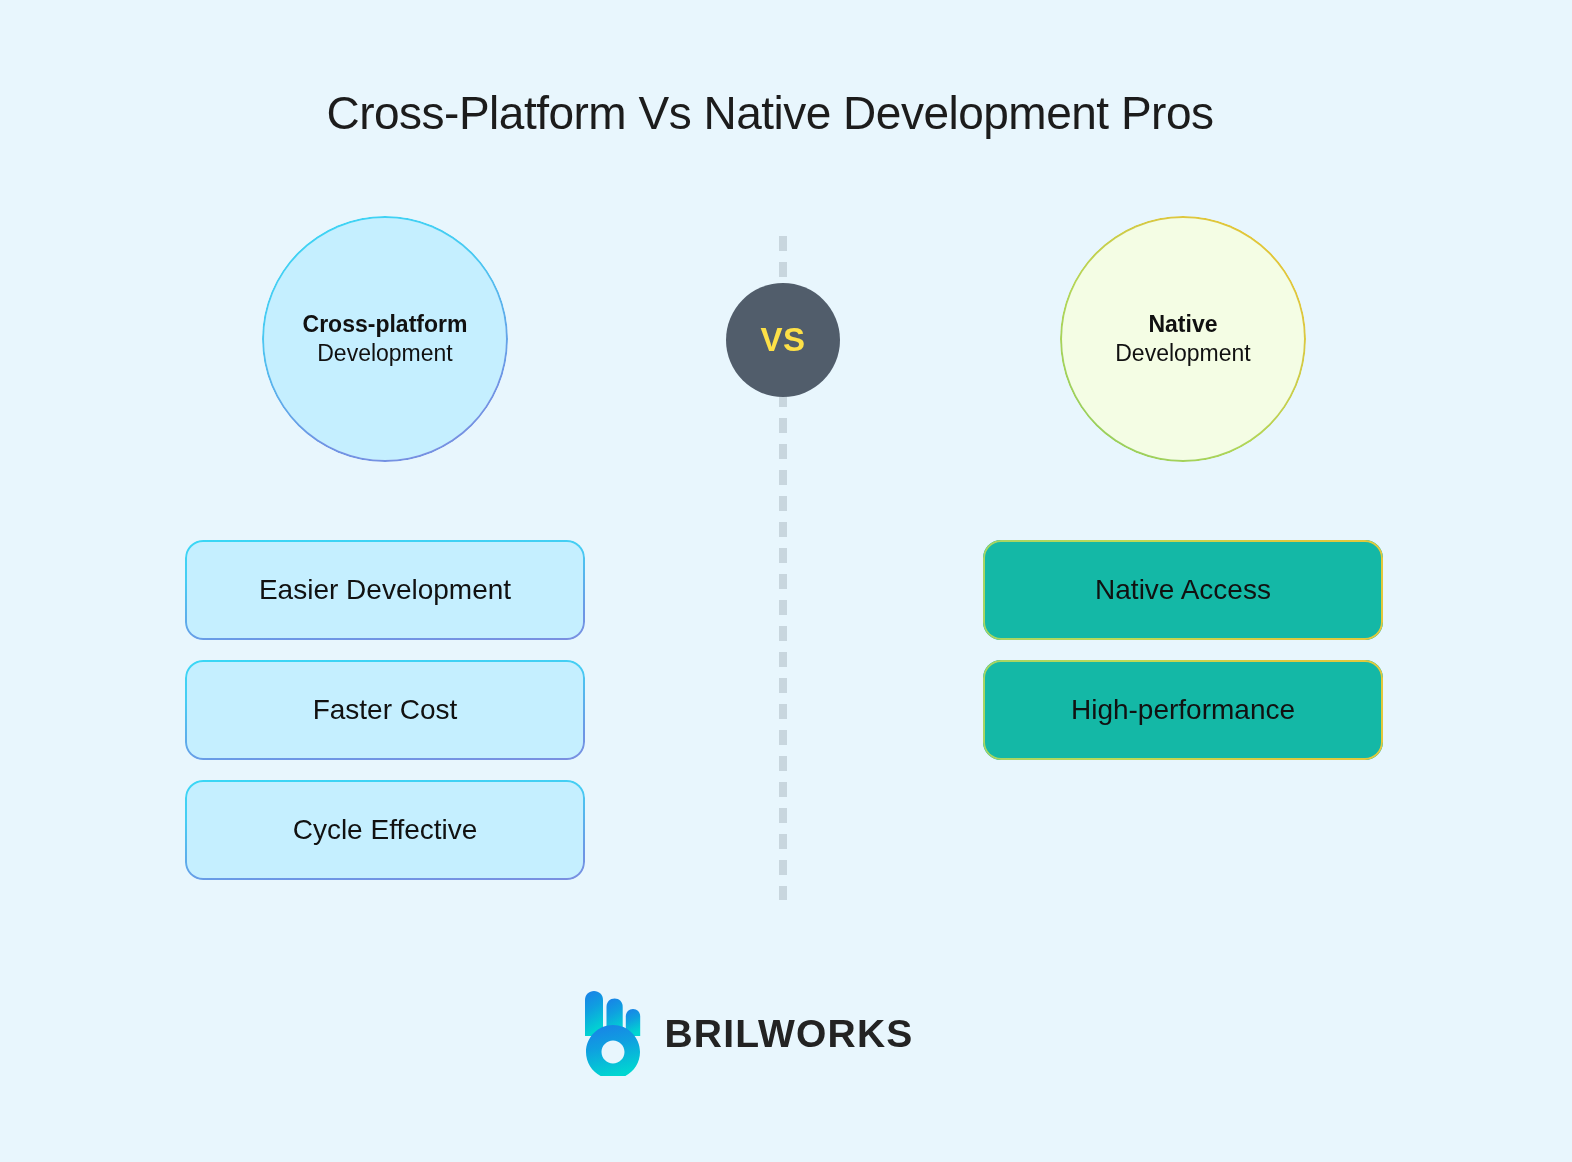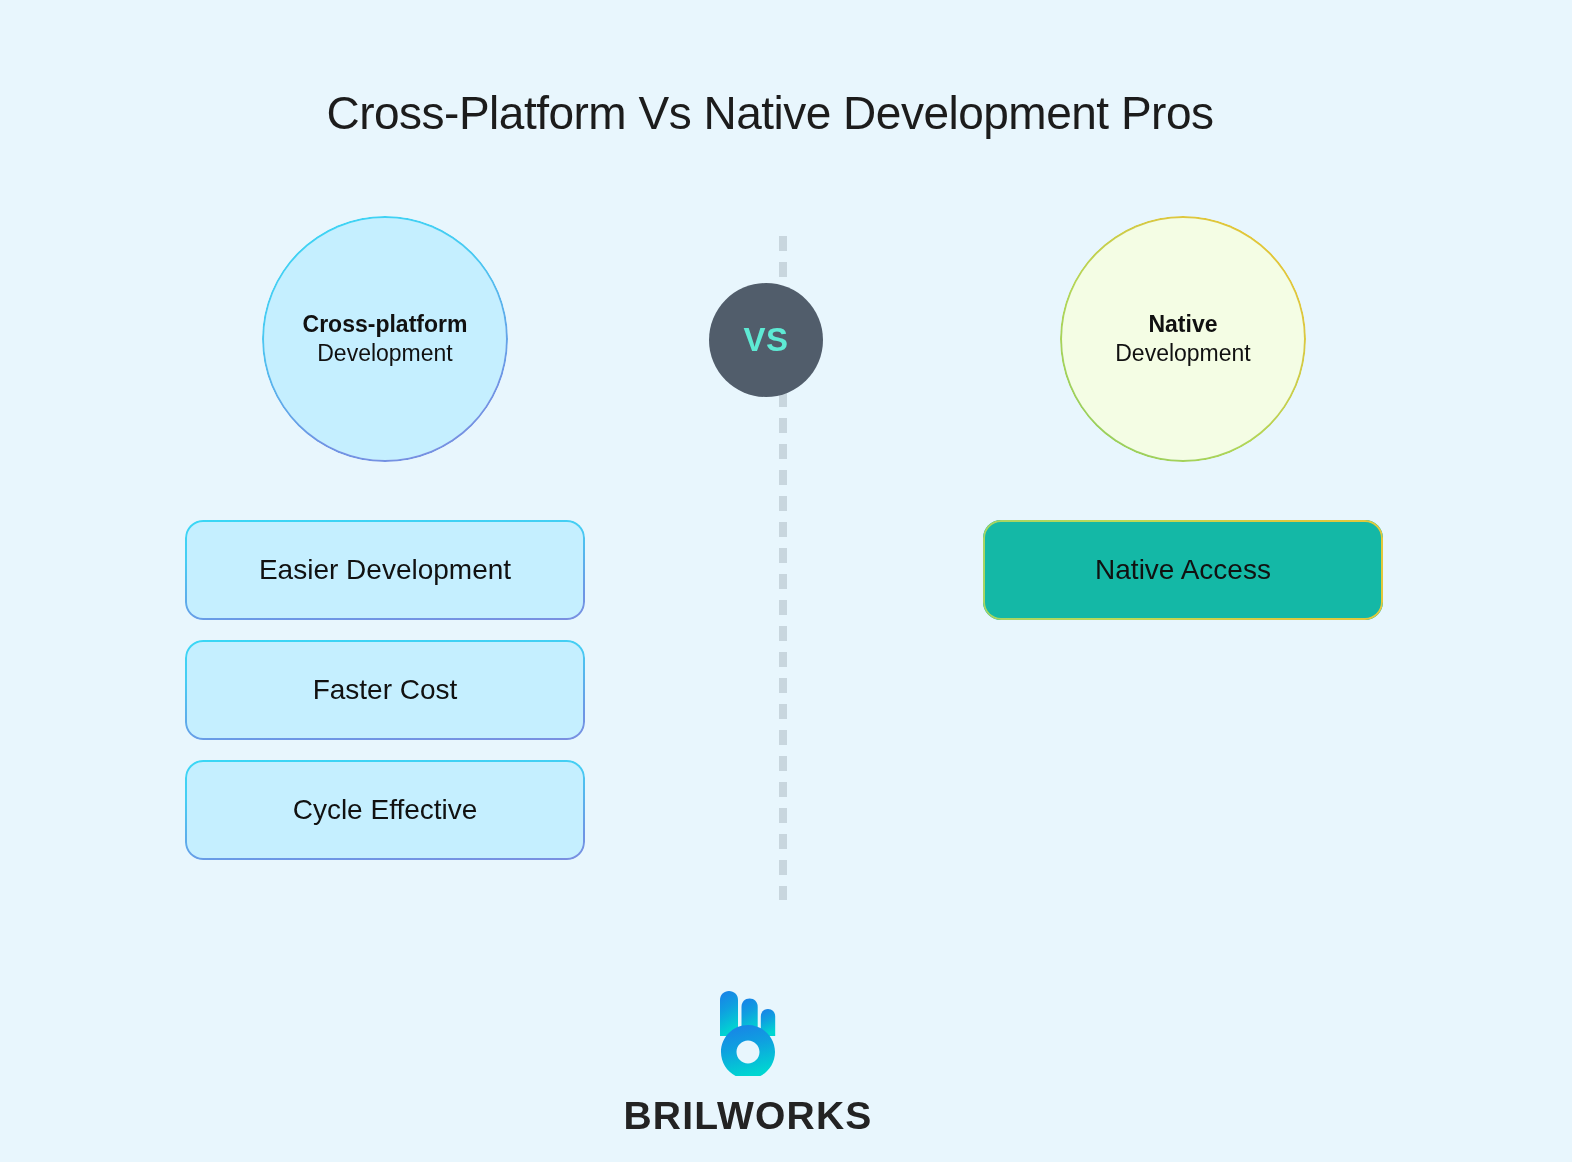--- a/index.html
+++ b/index.html
@@ -50,30 +50,30 @@
       #c8d6de 0px, #c8d6de 15px,
       transparent 15px, transparent 26px
     );
     background-size: 8px 26px;
     background-repeat: repeat-y;
   }
 
   
   .vs-badge {
     position: absolute;
-    left: 709px;
+    left: 726px;
     top: 283px;
     width: 114px;
     height: 114px;
     border-radius: 50%;
     background: #515d6b;
     display: flex;
     align-items: center;
     justify-content: center;
-    color: #5eead4;
+    color: #fde047;
     font-size: 33px;
     font-weight: bold;
     letter-spacing: 0.5px;
   }
 
   
   .column {
     position: absolute;
     top: 218px;
     width: 400px;
@@ -124,21 +124,21 @@
   }
   .circle-sub {
     font-size: 23px;
     font-weight: 400;
     line-height: 1.25;
     color: #111111;
   }
 
   
   .pill-list {
-    margin-top: 60px;
+    margin-top: 80px;
     display: flex;
     flex-direction: column;
     gap: 20px;
   }
   .pill {
     position: relative;
     height: 100px;
     border-radius: 18px;
     display: flex;
     align-items: center;
@@ -172,21 +172,20 @@
   
   .logo {
     position: absolute;
     left: 0;
     top: 990px;
     width: 1496px;
     display: flex;
     align-items: center;
     justify-content: center;
     gap: 20px;
-    flex-direction: column;
   }
   .logo-mark {
     width: 62px;
     height: 86px;
     display: block;
   }
   .logo-text {
     font-size: 39px;
     font-weight: bold;
     letter-spacing: 1.2px;
@@ -223,20 +222,21 @@
   <div class="column right">
     <div class="circle-wrap">
       <div class="circle circle-right">
         <div class="circle-title">Native</div>
         <div class="circle-sub">Development</div>
       </div>
     </div>
 
     <div class="pill-list">
       <div class="pill pill-right">Native Access</div>
+      <div class="pill pill-right">High-performance</div>
     </div>
   </div>
 
   <div class="logo">
     <svg class="logo-mark" viewBox="0 0 62 86">
       <defs>
         <linearGradient id="brilGrad" x1="0" y1="0" x2="0.25" y2="1">
           <stop offset="0%" stop-color="#1a7fe8"></stop>
           <stop offset="45%" stop-color="#0f9fe0"></stop>
           <stop offset="100%" stop-color="#00d6d1"></stop>

